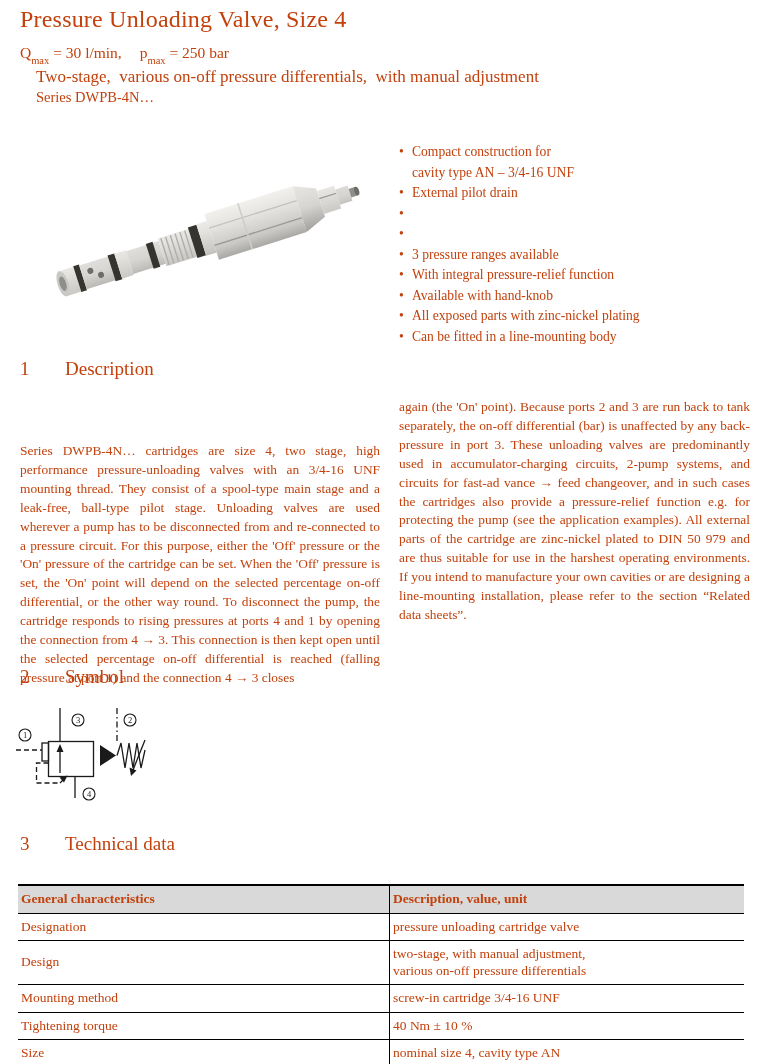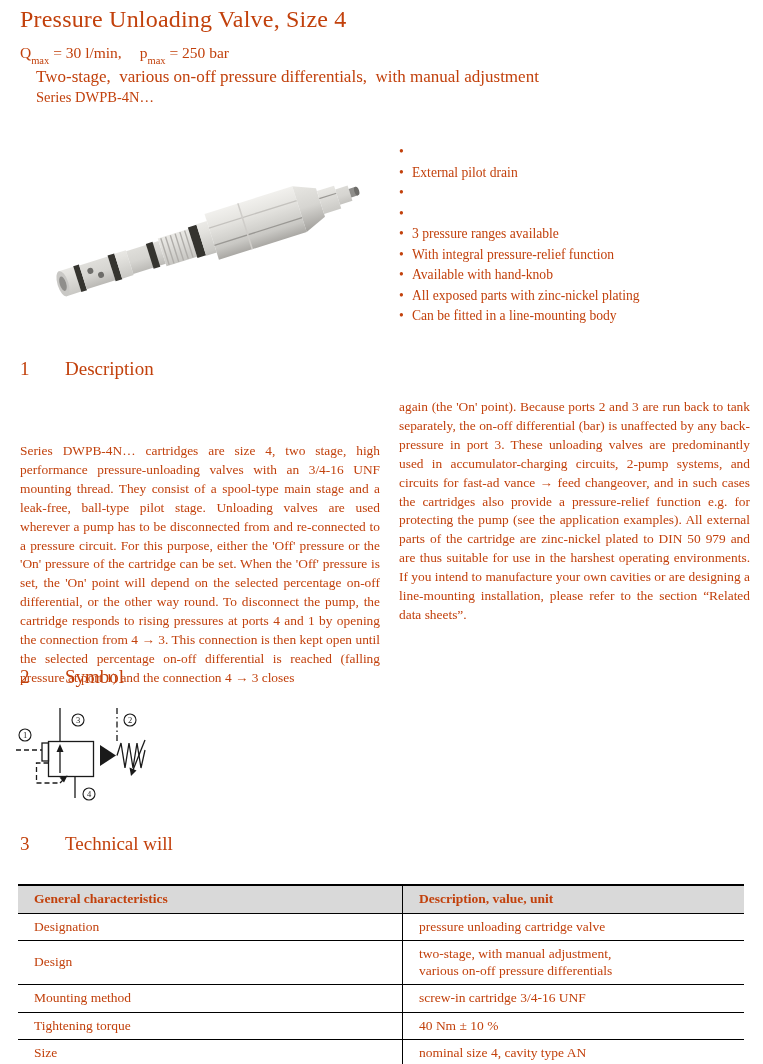--- a/index.html
+++ b/index.html
@@ -47,21 +47,21 @@
   .symbol-svg .blk { fill:#1a1a1a; stroke:none; }
 
   
   .tech-table {
     position:absolute; left:18px; top:884px; width:726px;
     border-collapse:collapse; font-size:13.5px;
     border-top:2px solid #000; border-bottom:2px solid #000;
   }
   .tech-table th, .tech-table td {
     text-align:left; vertical-align:middle;
-    padding:5px 8px 5px 16px; line-height:16.5px;
+    padding:5px 8px 5px 3px; line-height:16.5px;
     border-bottom:1px solid #000;
     white-space:pre-line;
   }
   .tech-table th { font-weight:bold; }
   .tech-table th:first-child, .tech-table td:first-child { width:360px; }
   .tech-table th + th, .tech-table td + td { border-left:1px solid #000; }
 </style>
 </head>
 <body>
 
@@ -132,20 +132,22 @@
 
       <rect x="289" y="-8" width="13" height="16" fill="url(#steel2)"></rect>
       <rect x="302" y="-4.5" width="7" height="9" fill="#8f8e8b"></rect>
       <ellipse cx="309" cy="0" rx="2.4" ry="4.5" fill="#6e6d6a"></ellipse>
     </g>
   </svg>
 
   <div class="features">
       <div class="feature">
         <span class="marker">•</span>
+        <span class="ftext">Compact construction for
+cavity type AN – 3/4-16 UNF</span>
       </div>
       <div class="feature">
         <span class="marker">•</span>
         <span class="ftext">External pilot drain</span>
       </div>
       <div class="feature">
         <span class="marker">•</span>
       </div>
       <div class="feature">
         <span class="marker">•</span>
@@ -212,21 +214,21 @@
 
     <polygon class="blk" points="86,43 86,64 102,53.5"></polygon>
 
     <polyline class="ln" points="103,53.5 107,41 111,66 115,41 119,66 123,41 127,66 131,48"></polyline>
 
     <line class="ln" x1="131" y1="38" x2="119" y2="68"></line>
     <polygon class="blk" points="117,74 115.5,65.5 122.5,68.5"></polygon>
   </svg>
 
   <div class="sec-heading" id="tech-heading">
-    <span class="num">3</span><span>Technical will</span>
+    <span class="num">3</span><span>Technical data</span>
   </div>
 
   <table class="tech-table">
     <thead>
       <tr style="background: rgb(217, 217, 217);">
         <th>General characteristics</th>
         <th>Description, value, unit</th>
       </tr>
     </thead>
     <tbody>

